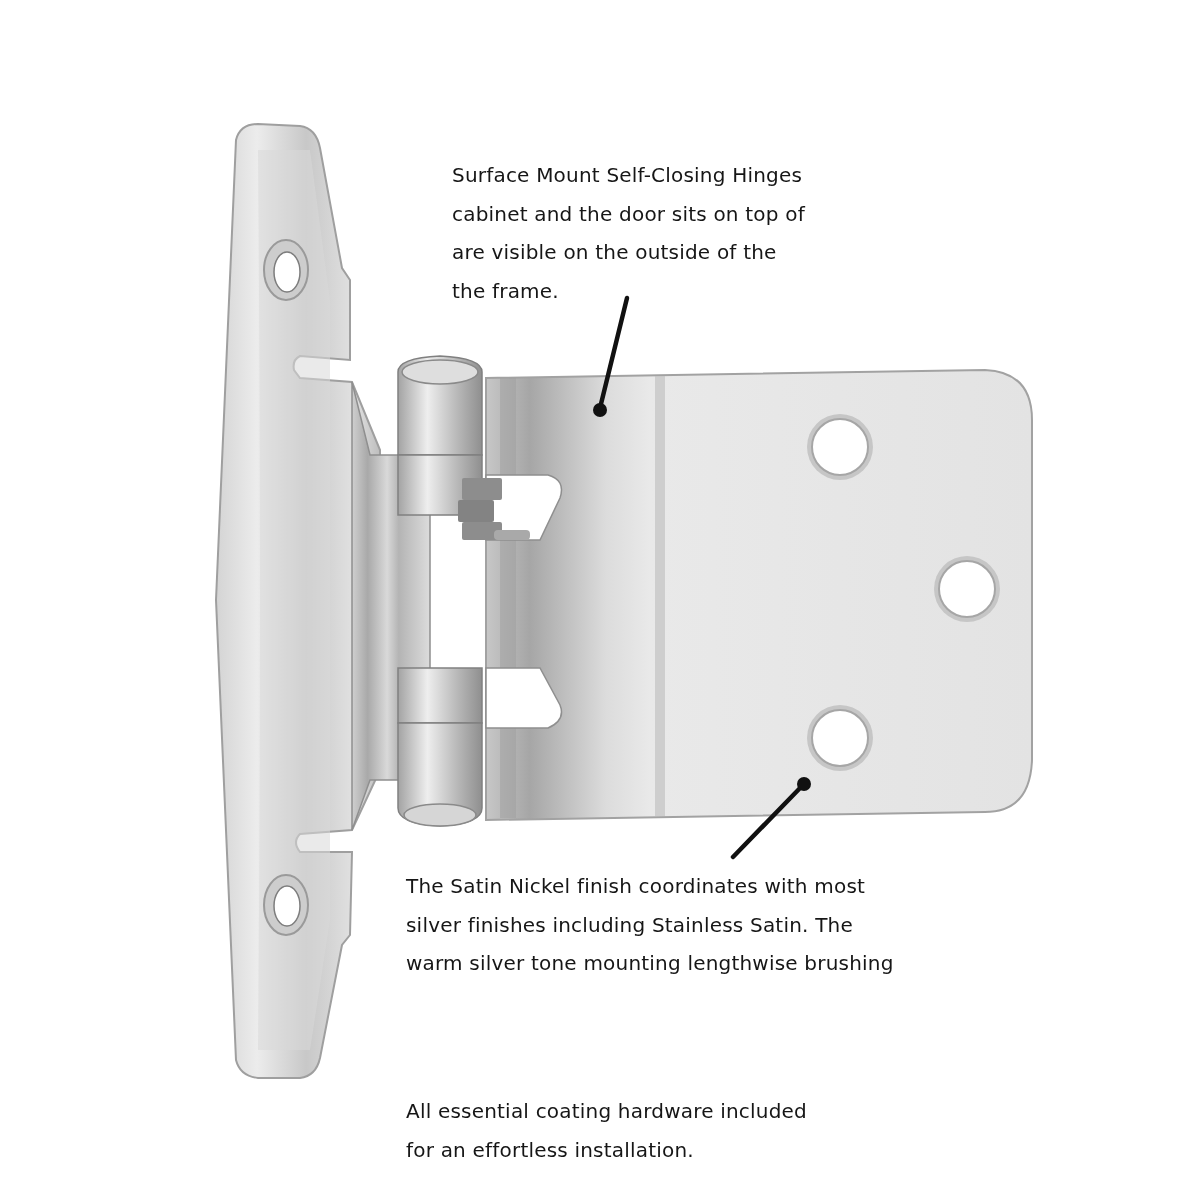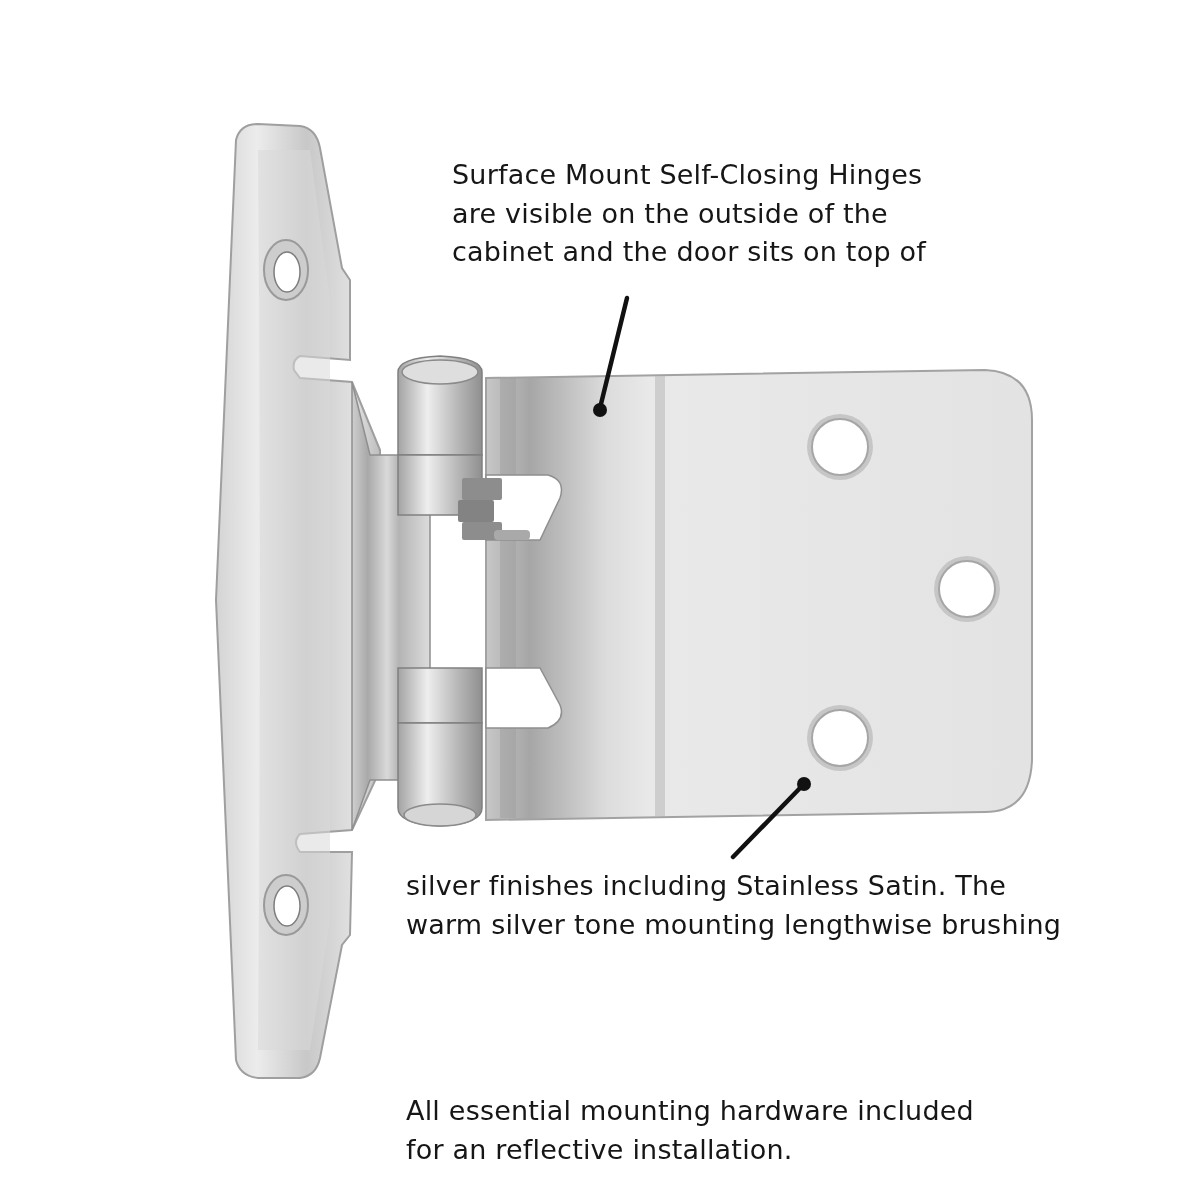--- a/index.html
+++ b/index.html
@@ -1,18 +1,18 @@
 <!DOCTYPE html>
 <html><head>
   <meta charset="utf-8">
   <style>
     html, body { margin: 0; padding: 0; background: #ffffff; }
     body { width: 1200px; height: 1200px; position: relative; overflow: hidden; font-family: "DejaVu Sans", "Liberation Sans", sans-serif; color: #141414; }
     .product-image { position: absolute; left: 0; top: 0; width: 1200px; height: 1200px; }
-    .callout-text { position: absolute; font-size: 27px; line-height: 38.5px; letter-spacing: 0.2px; color: #161616; margin: 0; }
+    .callout-text { position: absolute; font-size: 20px; line-height: 38.5px; letter-spacing: 0.2px; color: #161616; margin: 0; }
     .callout-text span { display: block; white-space: nowrap; }
     #callout-top { left: 452px; top: 156px; }
     #callout-bottom { left: 406px; top: 867px; }
     #callout-install { left: 406px; top: 1092px; }
   </style>
 </head>
 <body>
 
 <svg class="product-image" viewBox="0 0 1200 1200" xmlns="http://www.w3.org/2000/svg">
   <defs>
@@ -98,25 +98,27 @@
     <circle cx="600" cy="410" r="7" fill="#111111"></circle>
   </g>
   <g>
     <line x1="733" y1="857" x2="802" y2="786" stroke="#111111" stroke-width="4.5" stroke-linecap="round"></line>
     <circle cx="804" cy="784" r="7" fill="#111111"></circle>
   </g>
 </svg>
 
 <p id="callout-top" class="callout-text">
   <span>Surface Mount Self-Closing Hinges</span>
+  <span>cabinet and the door sits on top of</span>
   <span>are visible on the outside of the</span>
-  <span>cabinet and the door sits on top of</span>
+  <span>the frame.</span>
 </p>
 
 <p id="callout-bottom" class="callout-text">
+  <span>The Satin Nickel finish coordinates with most</span>
   <span>silver finishes including Stainless Satin. The</span>
   <span>warm silver tone mounting lengthwise brushing</span>
 </p>
 
 <p id="callout-install" class="callout-text">
-  <span>All essential mounting hardware included</span>
-  <span>for an reflective installation.</span>
+  <span>All essential coating hardware included</span>
+  <span>for an effortless installation.</span>
 </p>
 
 </body></html>

